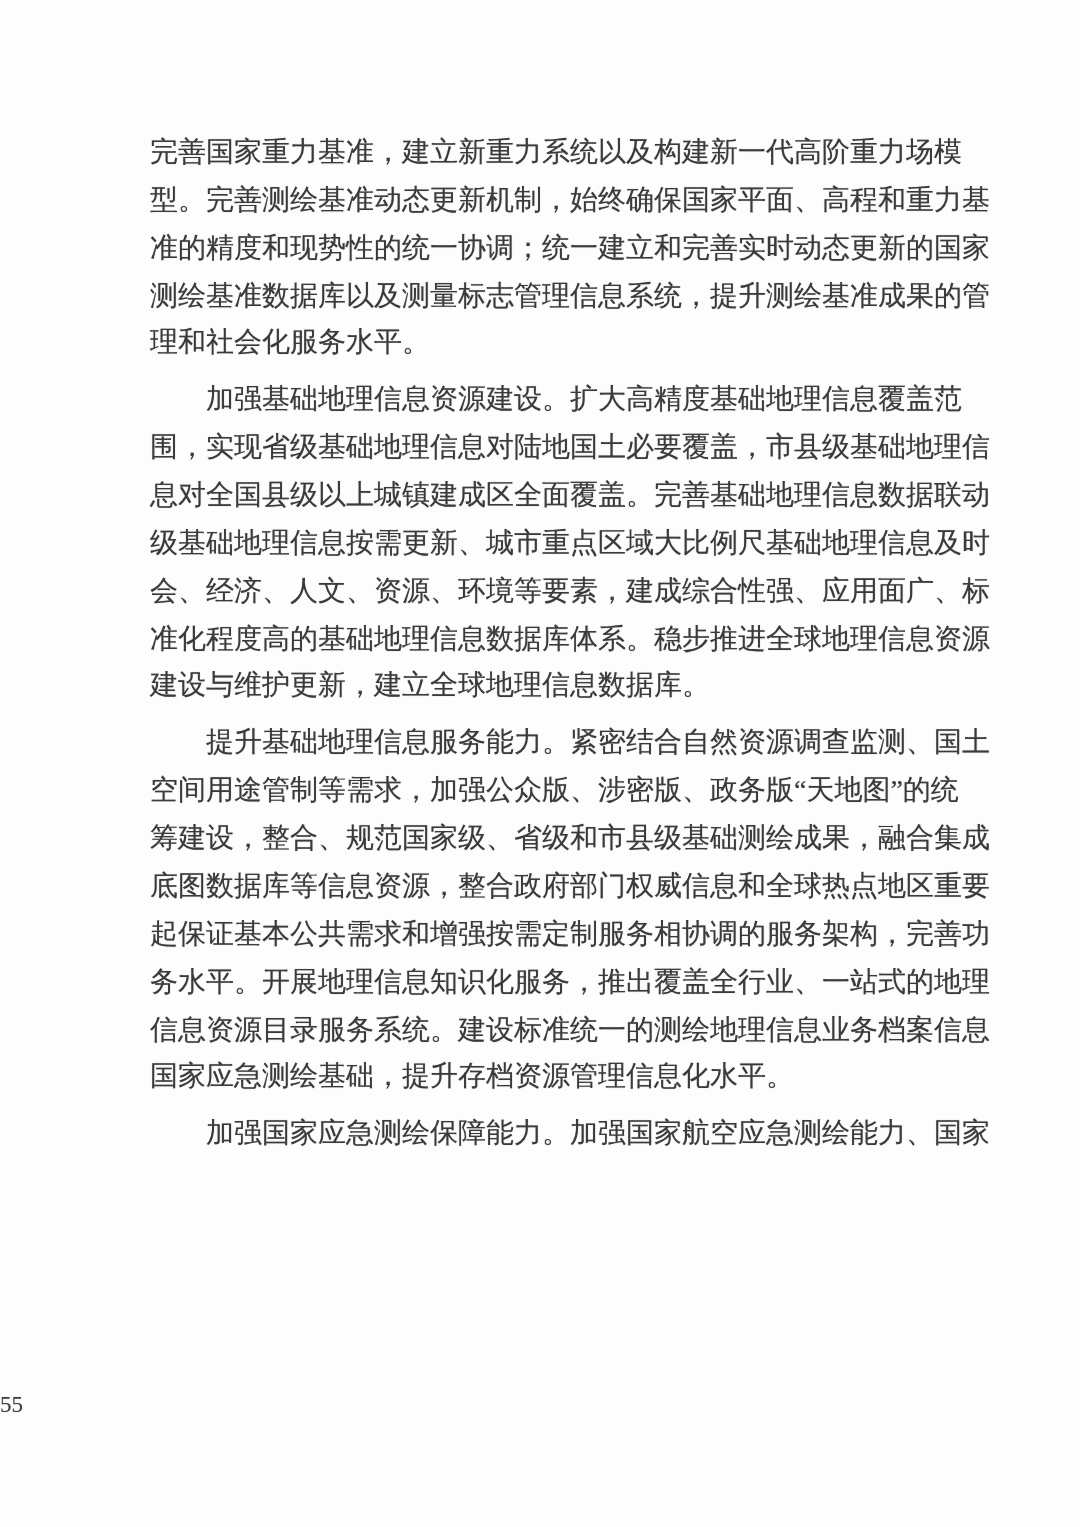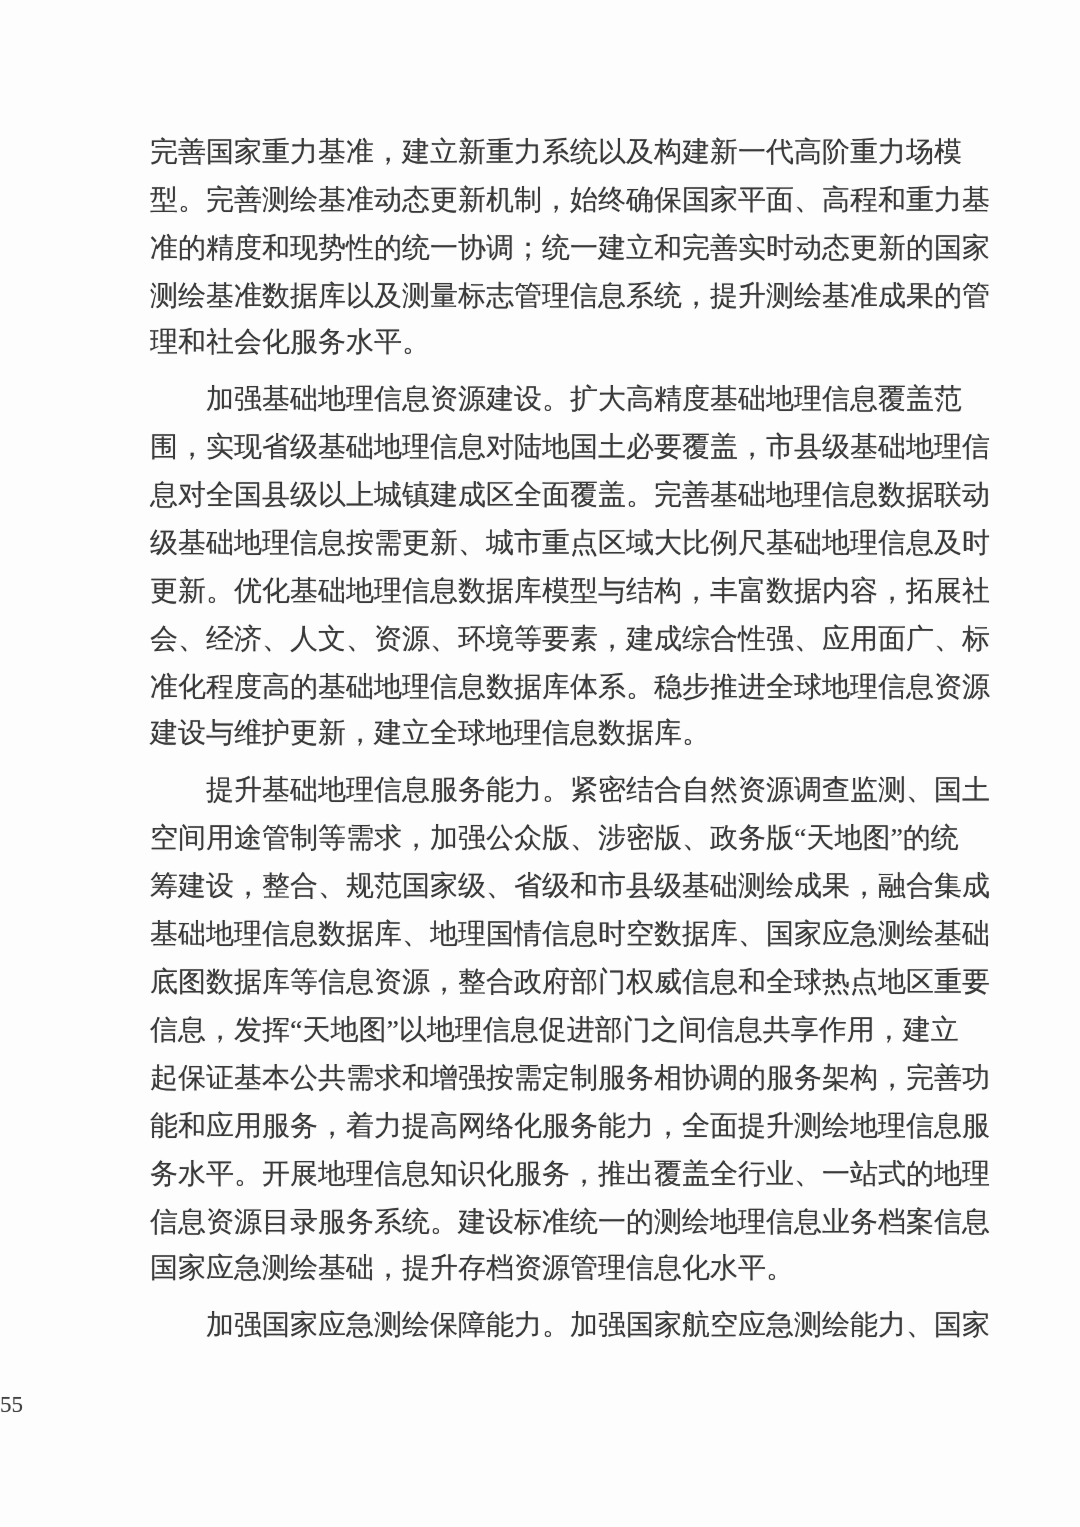--- a/index.html
+++ b/index.html
@@ -65,34 +65,30 @@
         <div class="line">型。完善测绘基准动态更新机制，始终确保国家平面、高程和重力基</div>
         <div class="line">准的精度和现势性的统一协调；统一建立和完善实时动态更新的国家</div>
         <div class="line">测绘基准数据库以及测量标志管理信息系统，提升测绘基准成果的管</div>
         <div class="line last">理和社会化服务水平。</div>
       </div>
       <div class="paragraph">
         <div class="line indent">加强基础地理信息资源建设。扩大高精度基础地理信息覆盖范</div>
         <div class="line">围，实现省级基础地理信息对陆地国土必要覆盖，市县级基础地理信</div>
         <div class="line">息对全国县级以上城镇建成区全面覆盖。完善基础地理信息数据联动</div>
         <div class="line">级基础地理信息按需更新、城市重点区域大比例尺基础地理信息及时</div>
-        <div class="line">更新。优化基础地理信息数据库模型与结构，丰富数据内容，拓展社</div>
         <div class="line">会、经济、人文、资源、环境等要素，建成综合性强、应用面广、标</div>
         <div class="line">准化程度高的基础地理信息数据库体系。稳步推进全球地理信息资源</div>
         <div class="line last">建设与维护更新，建立全球地理信息数据库。</div>
       </div>
       <div class="paragraph">
         <div class="line indent">提升基础地理信息服务能力。紧密结合自然资源调查监测、国土</div>
         <div class="line">空间用途管制等需求，加强公众版、涉密版、政务版“天地图”的统</div>
         <div class="line">筹建设，整合、规范国家级、省级和市县级基础测绘成果，融合集成</div>
-        <div class="line">基础地理信息数据库、地理国情信息时空数据库、国家应急测绘基础</div>
         <div class="line">底图数据库等信息资源，整合政府部门权威信息和全球热点地区重要</div>
-        <div class="line">信息，发挥“天地图”以地理信息促进部门之间信息共享作用，建立</div>
         <div class="line">起保证基本公共需求和增强按需定制服务相协调的服务架构，完善功</div>
-        <div class="line">能和应用服务，着力提高网络化服务能力，全面提升测绘地理信息服</div>
         <div class="line">务水平。开展地理信息知识化服务，推出覆盖全行业、一站式的地理</div>
         <div class="line">信息资源目录服务系统。建设标准统一的测绘地理信息业务档案信息</div>
         <div class="line last">国家应急测绘基础，提升存档资源管理信息化水平。</div>
       </div>
       <div class="paragraph">
         <div class="line indent">加强国家应急测绘保障能力。加强国家航空应急测绘能力、国家</div>
       </div>
     </div>
   <div class="page-number">55</div>
 </div>

